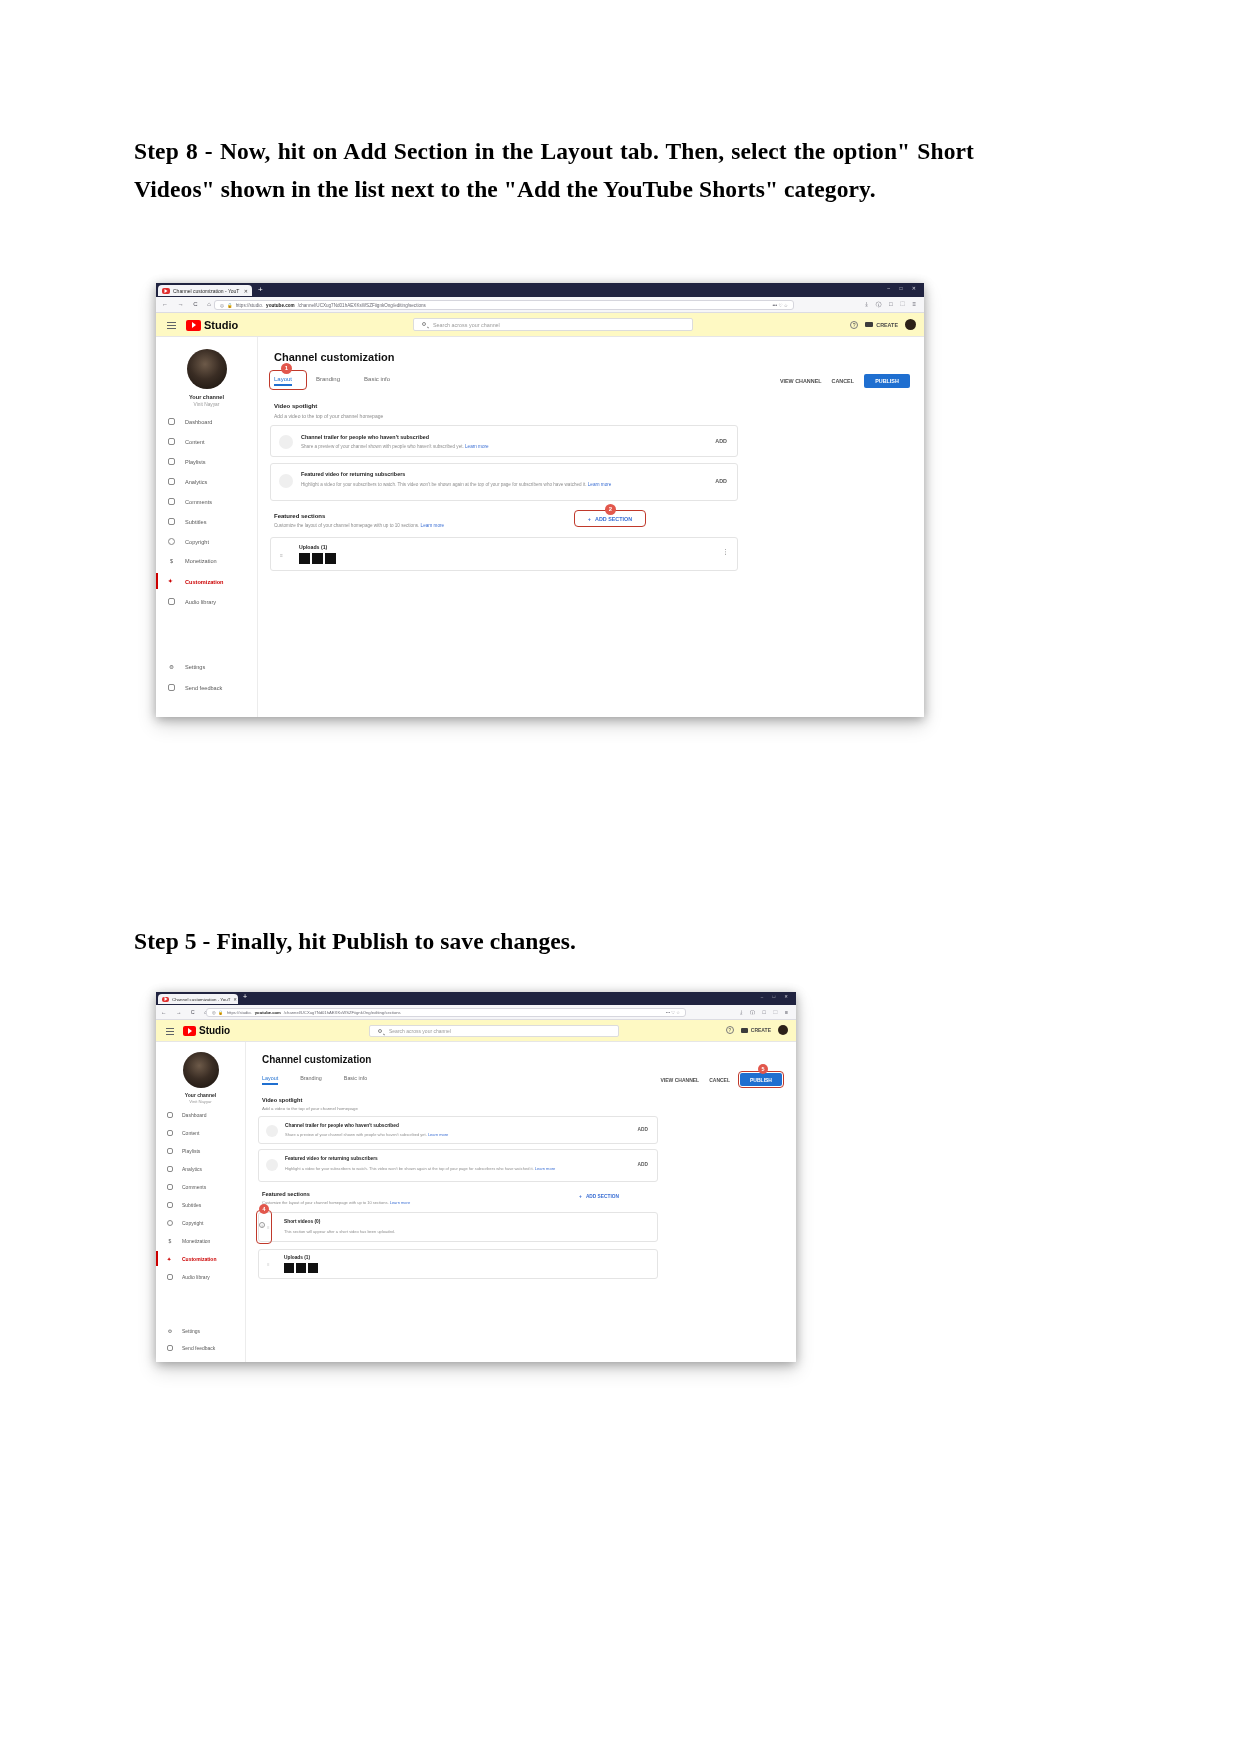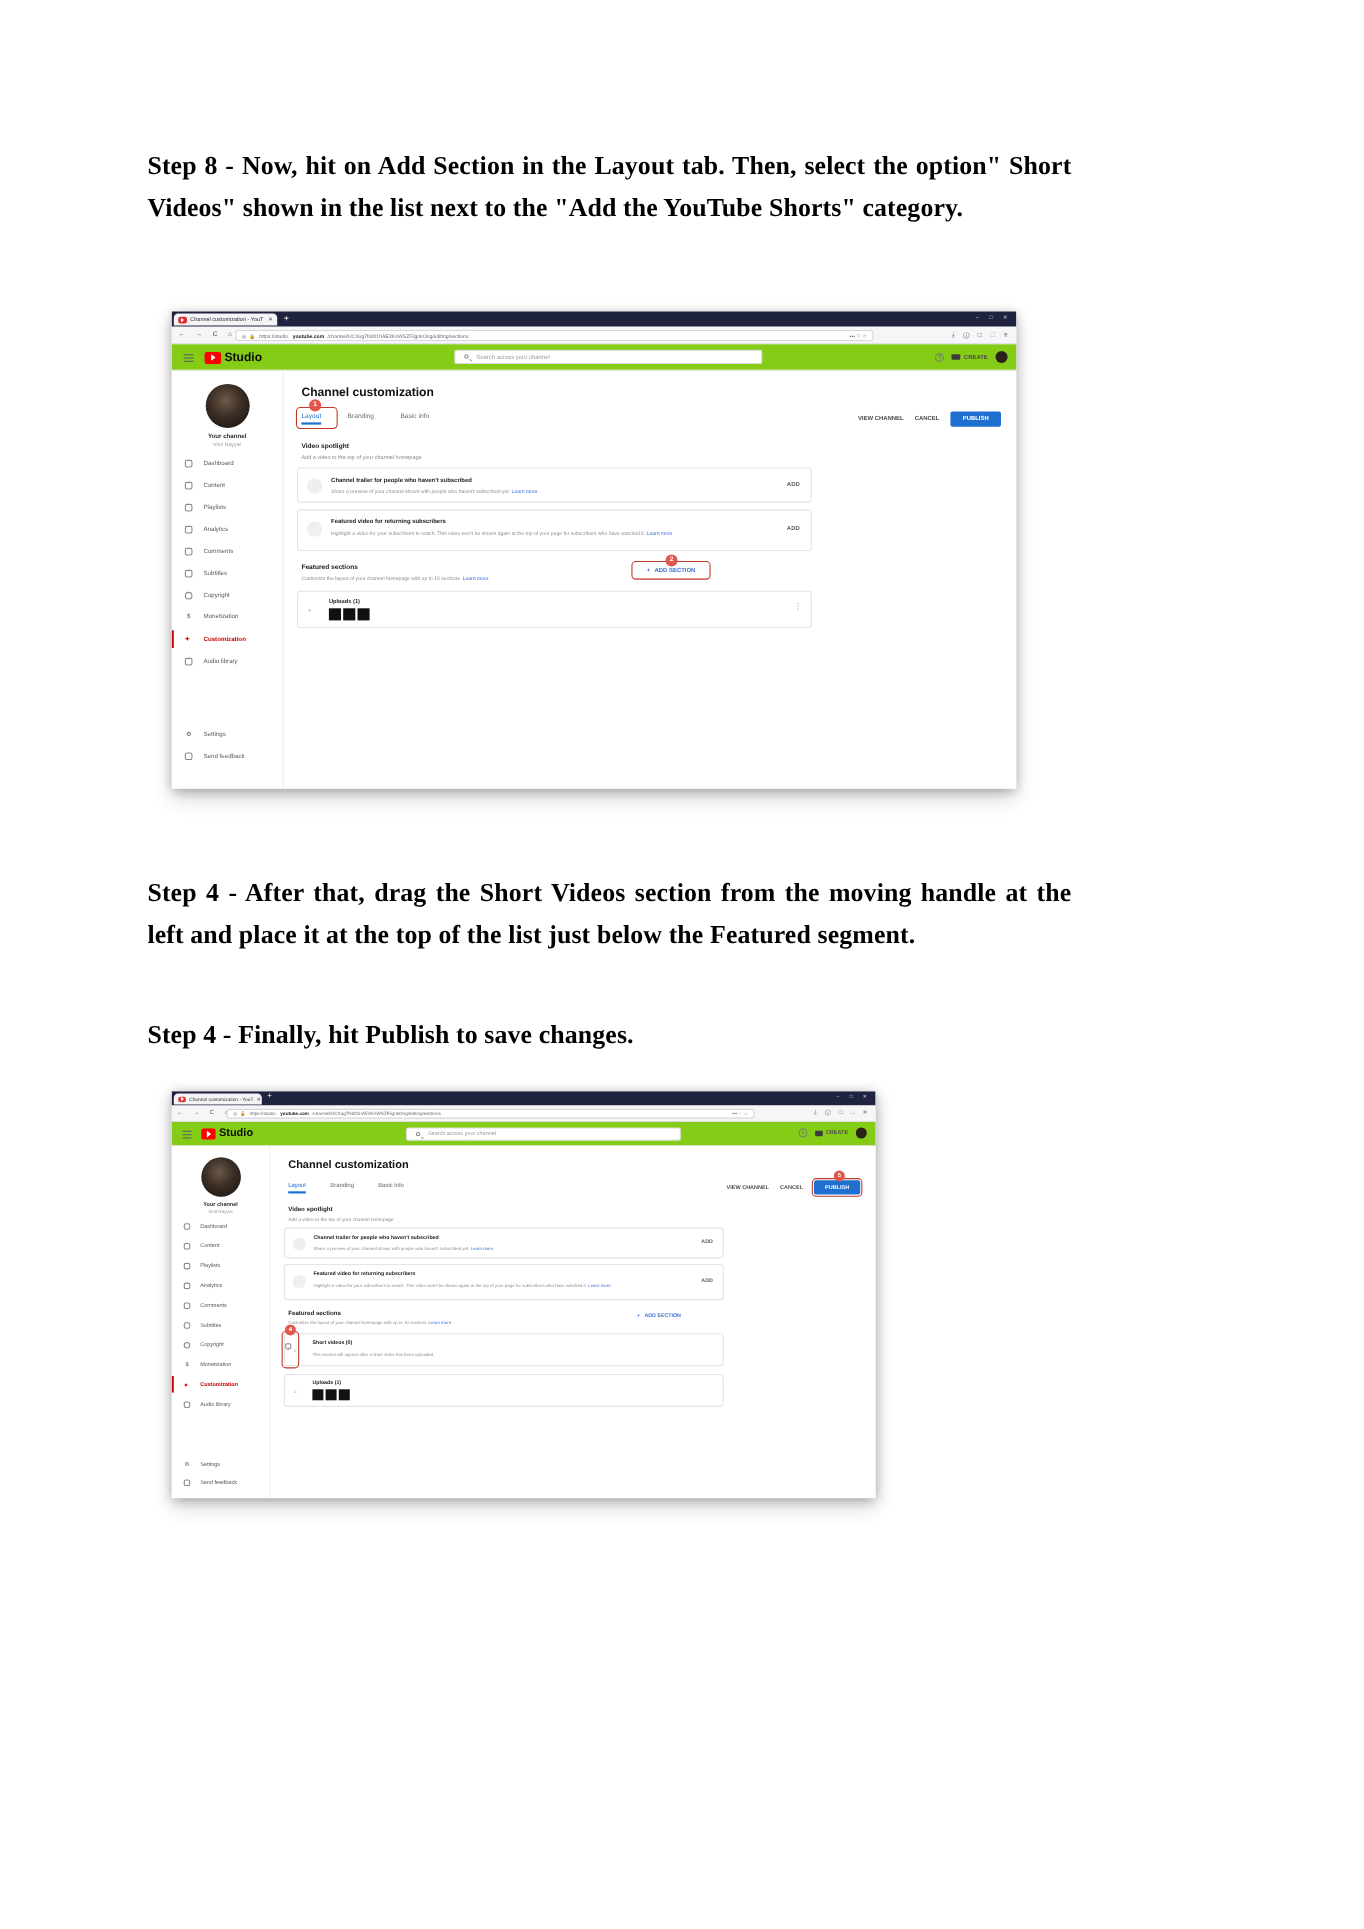--- a/index.html
+++ b/index.html
@@ -58,21 +58,21 @@
   .bz-navicons { position:absolute; color:#4a4a55; font-family:"Liberation Sans",sans-serif; letter-spacing:4px; }
   .bz-urlbar {
     position:absolute; background:#ffffff; border:1px solid #d6d6dd; border-radius:3px;
     display:flex; align-items:center; gap:3px; padding:0 5px; overflow:hidden;
     font-family:"Liberation Sans", sans-serif; color:#6a6a74; white-space:nowrap;
   }
   .bz-urlbar .dom { color:#1a1a1a; font-weight:bold; }
   .bz-right { position:absolute; color:#5a5a66; font-family:"Liberation Sans",sans-serif; letter-spacing:3px; }
 
   
-  .st-header { position:absolute; left:0; width:100%; background:#84cc16; border-bottom:1px solid #e6e6e6; }
+  .st-header { position:absolute; left:0; width:100%; background:#fef9c3; border-bottom:1px solid #e6e6e6; }
   .st-burger { position:absolute; }
   .st-burger span { display:block; background:#5f6368; }
   .st-logo { position:absolute; display:flex; align-items:center; gap:3px; }
   .st-logo .mark { background:#ff0000; border-radius:2px; position:relative; }
   .st-logo .mark::after{
     content:""; position:absolute; left:52%; top:50%; transform:translate(-50%,-50%);
     border-left:4px solid #fff; border-top:3px solid transparent; border-bottom:3px solid transparent;
   }
   .st-logo .word { font-family:"Liberation Sans",sans-serif; font-weight:bold; color:#0b0b0b; }
   .st-search {
@@ -138,23 +138,22 @@
 
   .info-i { display:inline-block; border:1px solid #9a9a9a; border-radius:50%; color:#7a7a7a; text-align:center; }
 </style>
 </head>
 <body>
 
 <div class="page">
 
   <div class="para" style="top:132px;">Step 8 - Now, hit on Add Section in the Layout tab. Then, select the option" Short Videos" shown in the list next to the "Add the YouTube Shorts" category.</div>
 
-  <div class="para" style="top:793px;">Step 4 - After that, drag the Short Videos section from the moving handle at the left and place it at the top of the list just below the Featured segment.</div>
-
-  <div class="para nojust" style="top:922px;">Step 4 - Finally, hit Publish to save changes.</div>
+
+  <div class="para nojust" style="top:922px;">Step 5 - Finally, hit Publish to save changes.</div>
 
   <div class="shot" style="left:156px; top:283px; width:768px; height:434px;">
     <div class="inner">
 
       <div class="bz-tabstrip" style="height:14px;">
         <div class="bz-tab" style="width:94px; font-size:5px;">
           <span class="yt-badge" style="width:8px;height:6px;"></span>
           <span>Channel customization - YouT</span>
           <span class="tab-x" style="font-size:5px;">✕</span>
         </div>

